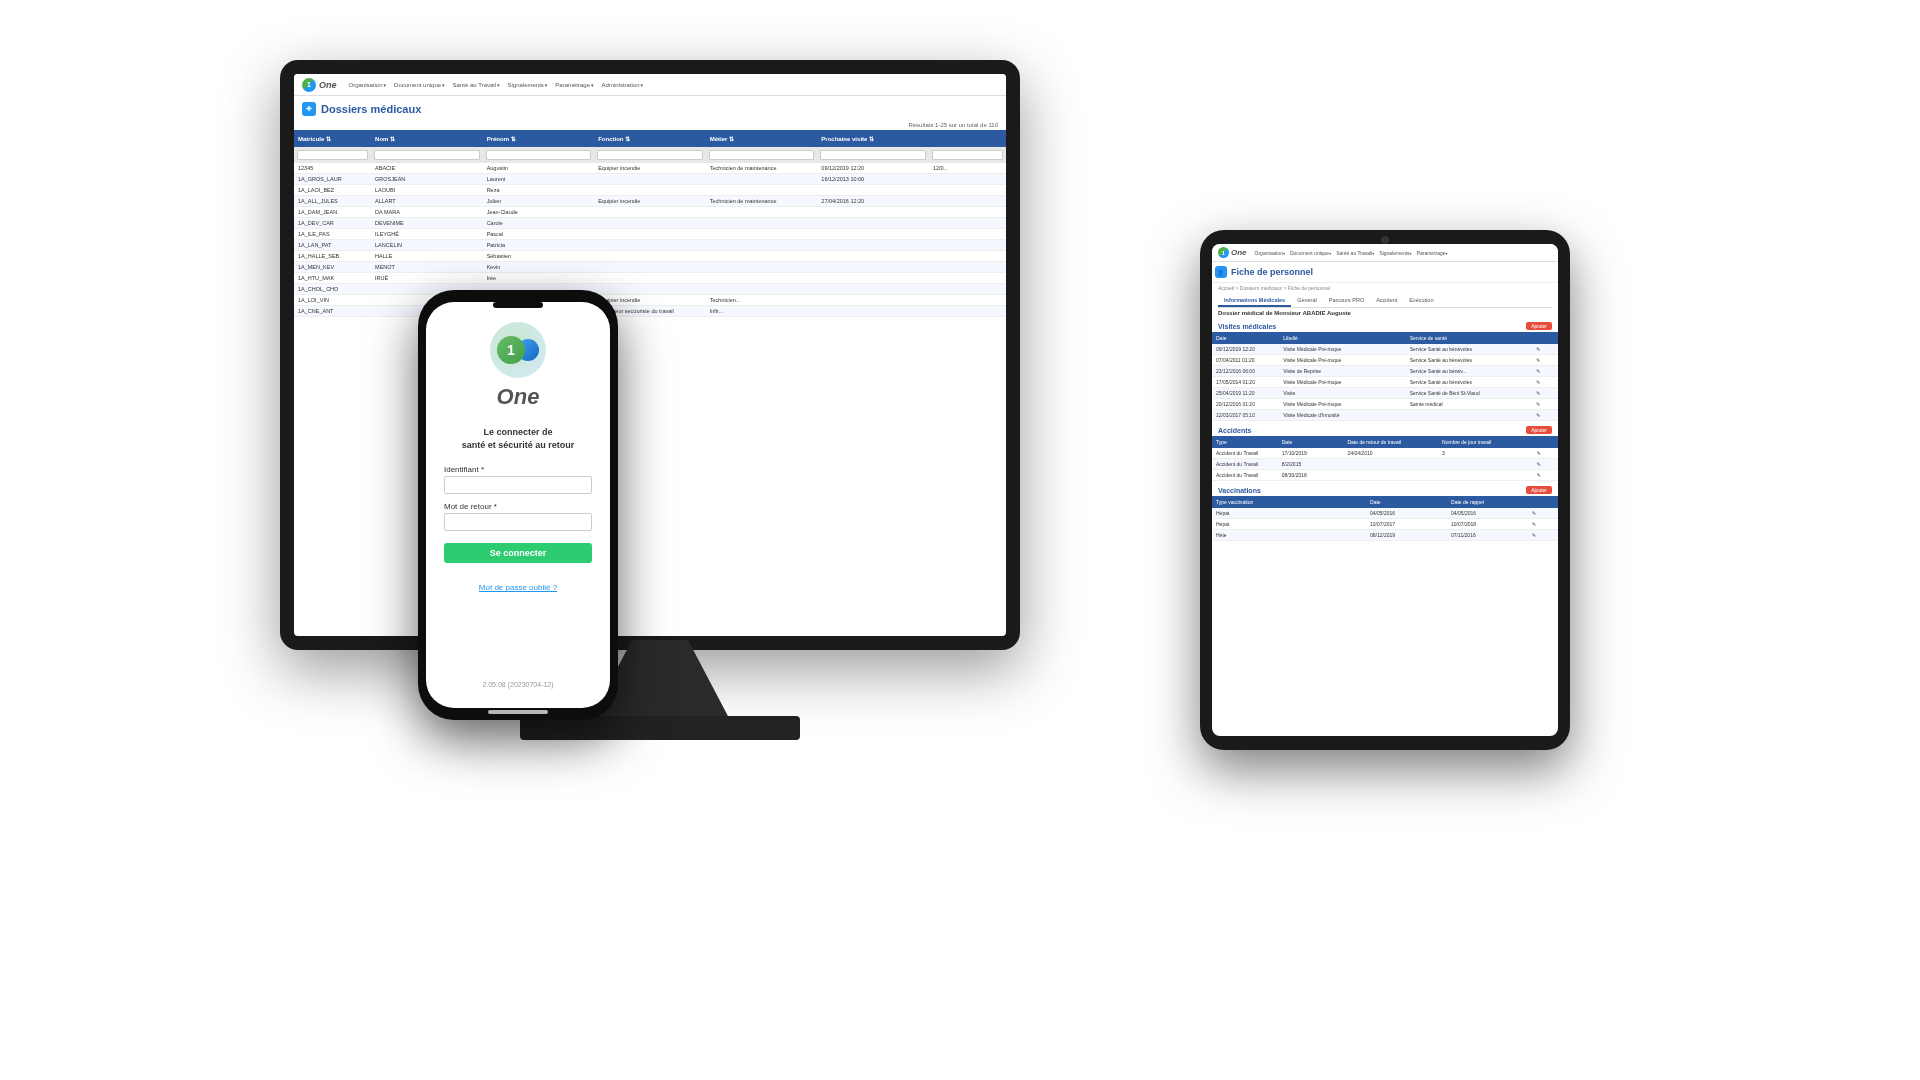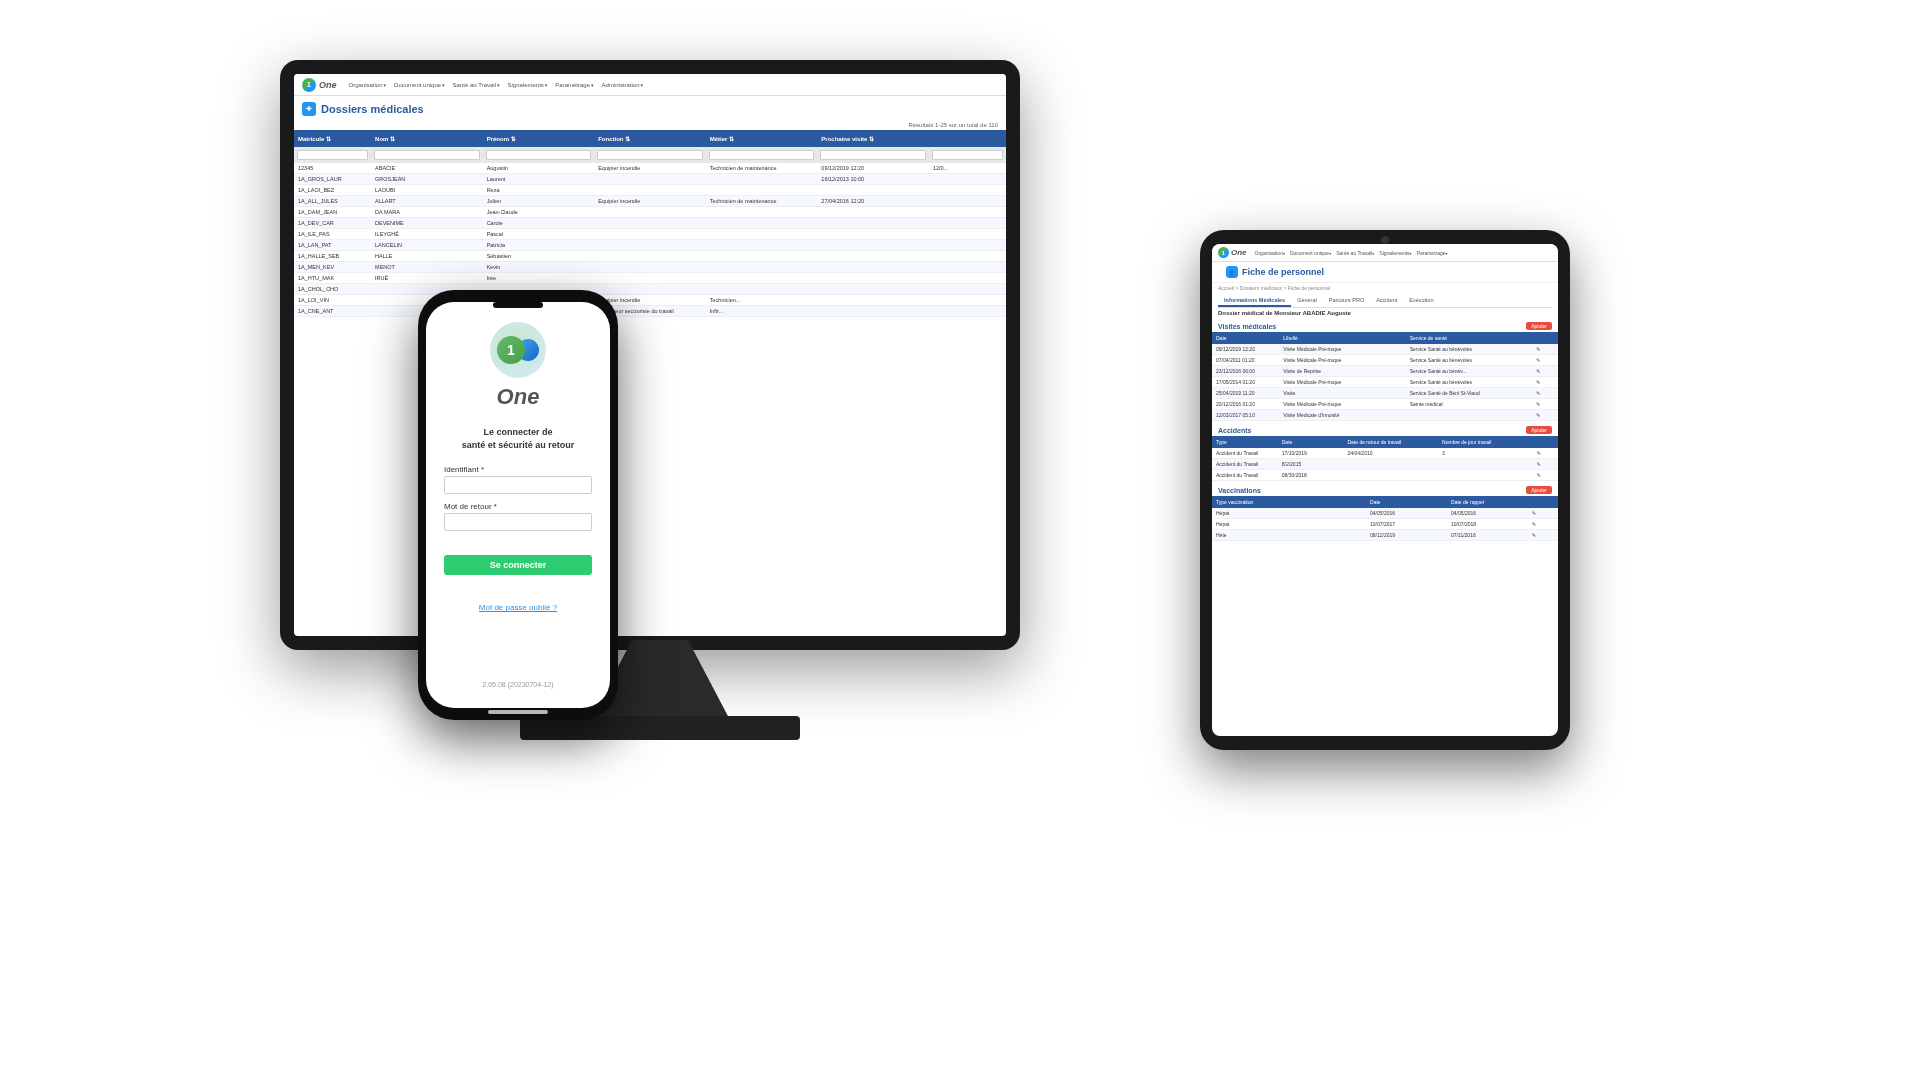--- a/index.html
+++ b/index.html
@@ -293,21 +293,21 @@
       font-weight: bold;
       margin-right: 2px;
     }
     .tab-logo-text { font-size: 8px; font-style: italic; color: #555; font-weight: bold; margin-right: 8px; }
     .tab-nav { display: flex; gap: 5px; font-size: 5px; color: #555; }
     .tab-nav-item { white-space: nowrap; }
     .tab-nav-item::after { content: '▾'; font-size: 4px; }
     .tab-page-title {
       display: flex;
       align-items: center;
-      padding: 4px 14px;
+      padding: 4px 3px;
       gap: 4px;
       border-bottom: 1px solid #eee;
     }
     .tab-page-icon {
       width: 12px;
       height: 12px;
       background: #2196F3;
       border-radius: 3px;
       display: flex;
       align-items: center;
@@ -464,30 +464,30 @@
     .phone-btn {
       width: 100%;
       height: 20px;
       background: #2ecc71;
       border: none;
       border-radius: 3px;
       color: #fff;
       font-size: 9px;
       font-weight: bold;
       cursor: pointer;
-      margin-top: 16px;
+      margin-top: 4px;
       display: flex;
       align-items: center;
       justify-content: center;
     }
     .phone-forgot {
       font-size: 8px;
       color: #2196F3;
       text-align: center;
-      margin-top: 20px;
+      margin-top: 12px;
       text-decoration: underline;
     }
     .phone-version {
       font-size: 7px;
       color: #999;
       text-align: center;
       position: absolute;
       bottom: 20px;
       left: 0; right: 0;
     }
@@ -513,21 +513,21 @@
               <span class="nav-item">Document unique</span>
               <span class="nav-item">Santé au Travail</span>
               <span class="nav-item">Signalements</span>
               <span class="nav-item">Paramétrage</span>
               <span class="nav-item">Administration</span>
             </div>
           </div>
 
           <div class="page-title-bar">
             <div class="page-icon">✚</div>
-            <span class="page-title-text">Dossiers médicales</span>
+            <span class="page-title-text">Dossiers médicaux</span>
           </div>
 
           <div class="results-info">Résultats 1-25 sur un total de 110</div>
 
           <div class="table-header">
             <div class="th">Matricule ⇅</div>
             <div class="th wide">Nom ⇅</div>
             <div class="th wide">Prénom ⇅</div>
             <div class="th wide">Fonction ⇅</div>
             <div class="th wide">Métier ⇅</div>

